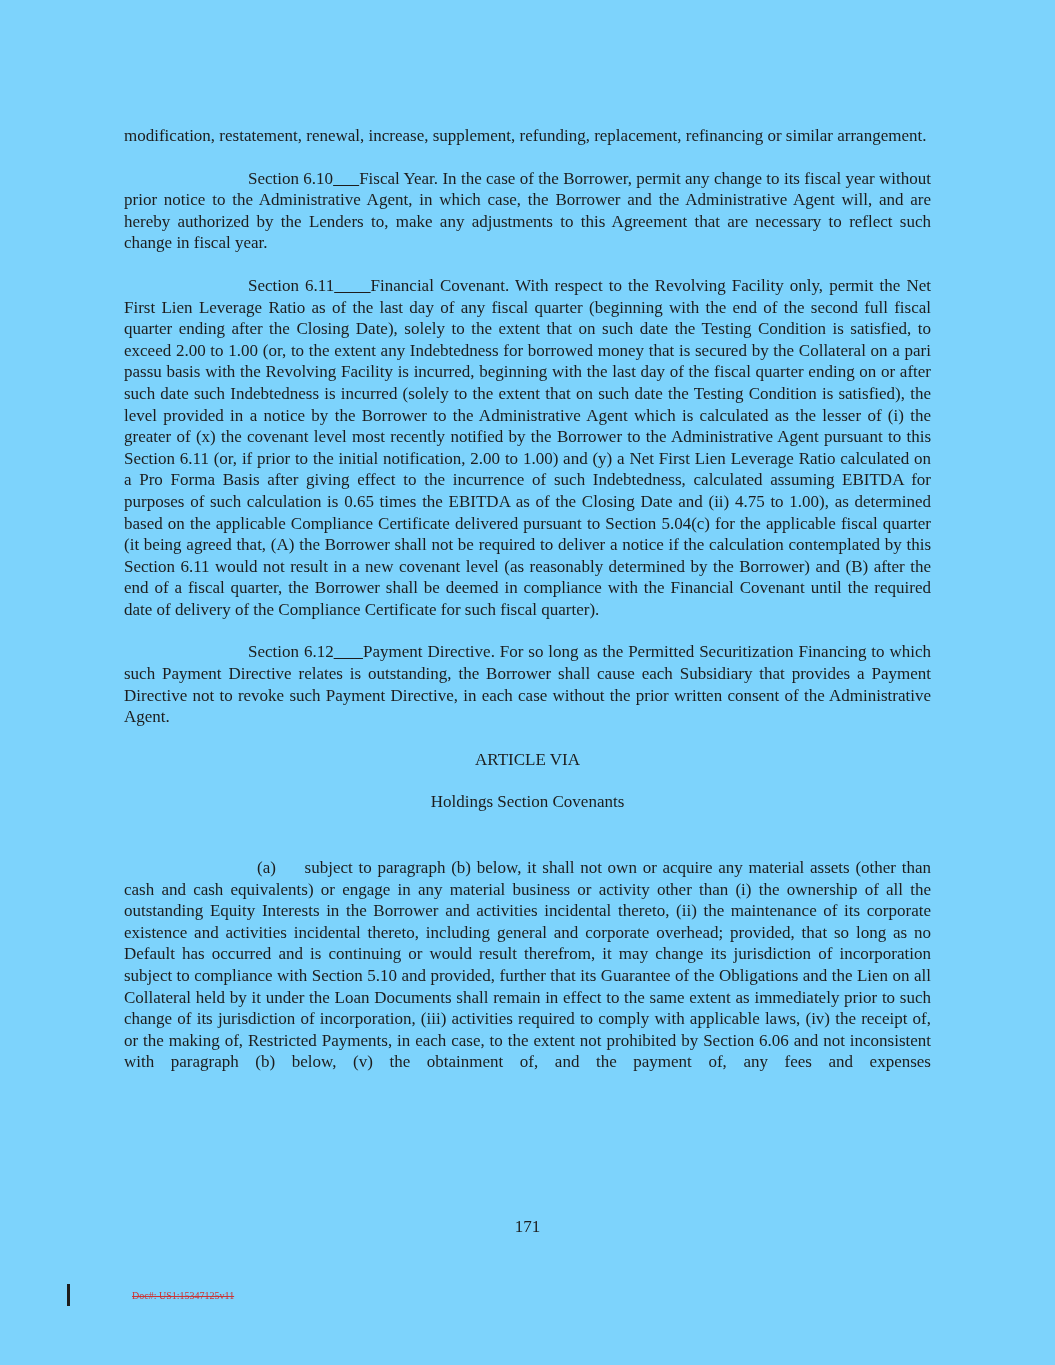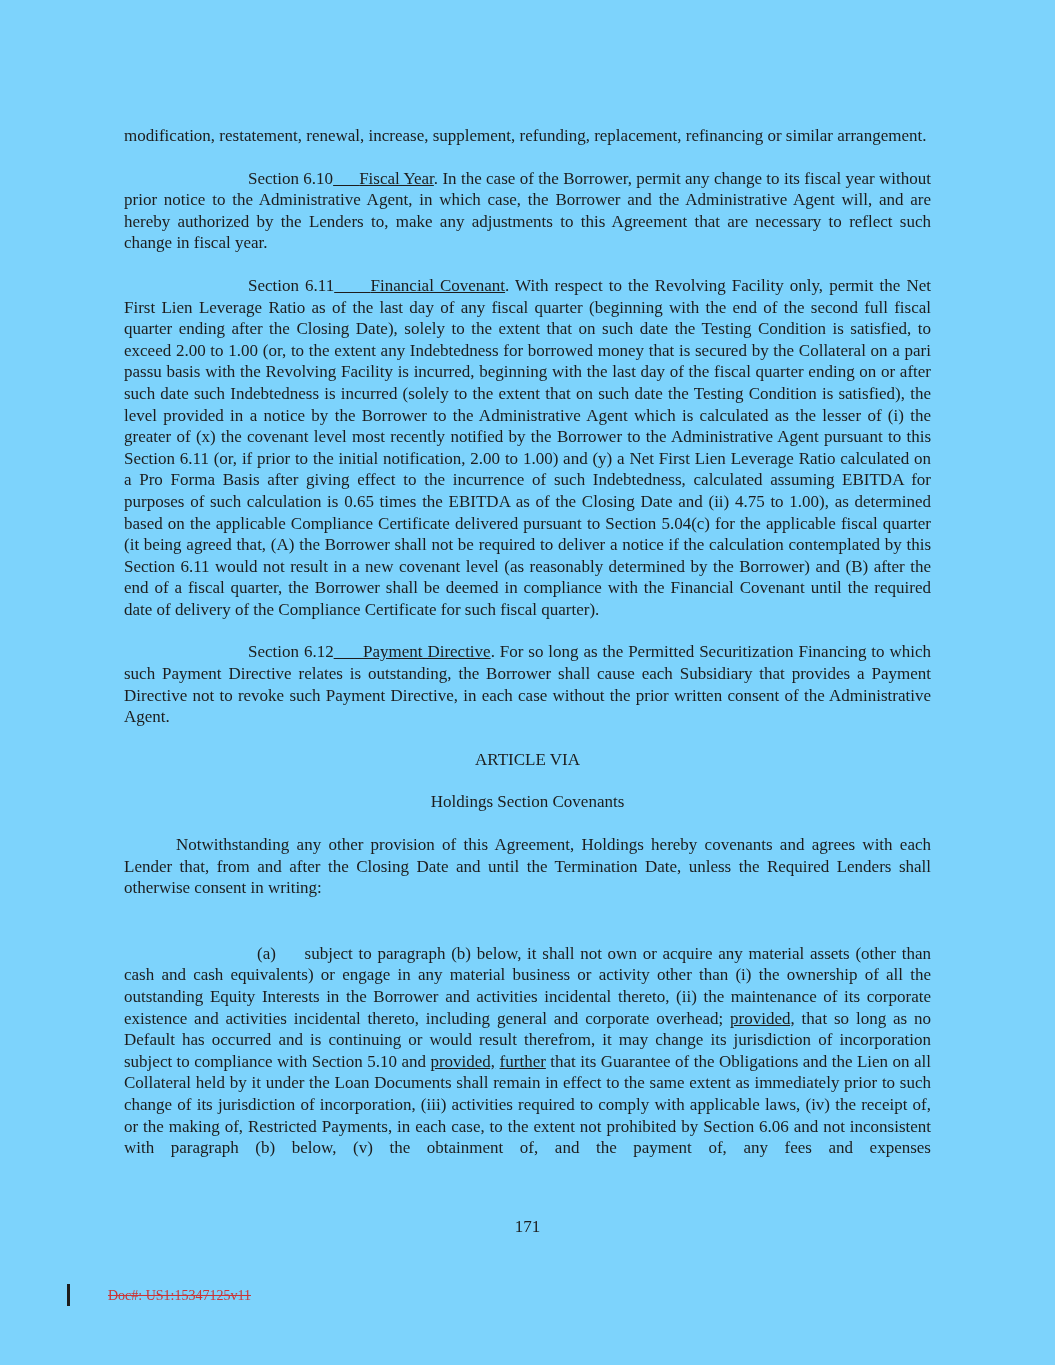--- a/index.html
+++ b/index.html
@@ -13,34 +13,34 @@
   }
   .page{position:absolute;inset:0;background:#7dd3fc;}
   .content{
     position:absolute;left:124px;top:125px;width:807px;
     font-size:17px;line-height:21.6px;text-align:justify;
   }
   p.para{margin:0 0 21px 0;padding:0;}
   p.section-para{text-indent:124px;}
   p.notwithstanding{text-indent:52px;}
   p.clause{text-indent:133px;text-align-last:justify;margin-top:44px;}
-  .u{text-decoration:underline;}
+  .u{}
   .tab-u{text-decoration:underline;white-space:pre;}
   .gap{white-space:pre;}
   h2.article-heading,h3.article-subheading{
     font-size:17px;font-weight:normal;text-align:left;text-align-last:center;
     margin:0 0 21px 0;padding:0;text-indent:0;
   }
   .page-number{
     position:absolute;left:0;top:1217px;width:100%;
     text-align:center;font-size:17px;color:#1d1d1d;
   }
   .doc-id{
-    position:absolute;left:108px;top:1288px;
-    font-size:14px;line-height:16px;
+    position:absolute;left:132px;top:1288px;
+    font-size:10px;line-height:16px;
     color:#cc3333;text-decoration:line-through;
     text-decoration-color:#cc3333;
   }
   .change-bar{
     position:absolute;left:67px;top:1284px;
     width:2.5px;height:22px;background:#1d1d1d;
   }
 </style>
 </head>
 <body>
@@ -54,21 +54,20 @@
     <p class="para section-para"><span>Section 6.10</span><span class="tab-u">&nbsp;&nbsp;&nbsp;&nbsp;&nbsp;&nbsp;</span><span class="u">Fiscal Year</span><span>. In the case of the Borrower, permit any change to its fiscal year without prior notice to the Administrative Agent, in which case, the Borrower and the Administrative Agent will, and are hereby authorized by the Lenders to, make any adjustments to this Agreement that are necessary to reflect such change in fiscal year.</span></p>
 
     <p class="para section-para"><span>Section 6.11</span><span class="tab-u">&nbsp;&nbsp;&nbsp;&nbsp;&nbsp;&nbsp;</span><span class="u">Financial Covenant</span><span>. With respect to the Revolving Facility only, permit the Net First Lien Leverage Ratio as of the last day of any fiscal quarter (beginning with the end of the second full fiscal quarter ending after the Closing Date), solely to the extent that on such date the Testing Condition is satisfied, to exceed 2.00 to 1.00 (or, to the extent any Indebtedness for borrowed money that is secured by the Collateral on a pari passu basis with the Revolving Facility is incurred, beginning with the last day of the fiscal quarter ending on or after such date such Indebtedness is incurred (solely to the extent that on such date the Testing Condition is satisfied), the level provided in a notice by the Borrower to the Administrative Agent which is calculated as the lesser of (i) the greater of (x) the covenant level most recently notified by the Borrower to the Administrative Agent pursuant to this Section 6.11 (or, if prior to the initial notification, 2.00 to 1.00) and (y) a Net First Lien Leverage Ratio calculated on a Pro Forma Basis after giving effect to the incurrence of such Indebtedness, calculated assuming EBITDA for purposes of such calculation is 0.65 times the EBITDA as of the Closing Date and (ii) 4.75 to 1.00), as determined based on the applicable Compliance Certificate delivered pursuant to Section 5.04(c) for the applicable fiscal quarter (it being agreed that, (A) the Borrower shall not be required to deliver a notice if the calculation contemplated by this Section 6.11 would not result in a new covenant level (as reasonably determined by the Borrower) and (B) after the end of a fiscal quarter, the Borrower shall be deemed in compliance with the Financial Covenant until the required date of delivery of the Compliance Certificate for such fiscal quarter).</span></p>
 
     <p class="para section-para"><span>Section 6.12</span><span class="tab-u">&nbsp;&nbsp;&nbsp;&nbsp;&nbsp;&nbsp;</span><span class="u">Payment Directive</span><span>. For so long as the Permitted Securitization Financing to which such Payment Directive relates is outstanding, the Borrower shall cause each Subsidiary that provides a Payment Directive not to revoke such Payment Directive, in each case without the prior written consent of the Administrative Agent.</span></p>
 
     <h2 class="article-heading">ARTICLE VIA</h2>
 
     <h3 class="article-subheading">Holdings Section Covenants</h3>
 
-    <p class="para notwithstanding">Notwithstanding any other provision of this Agreement, Holdings hereby covenants and agrees with each Lender that, from and after the Closing Date and until the Termination Date, unless the Required Lenders shall otherwise consent in writing:</p>
 
     <p class="para clause"><span>(a)</span><span class="gap">&nbsp;&nbsp;&nbsp;&nbsp;&nbsp;</span><span><span>subject to paragraph (b) below, it shall not own or acquire any material assets (other than cash and cash equivalents) or engage in any material business or activity other than (i) the ownership of all the outstanding Equity Interests in the Borrower and activities incidental thereto, (ii) the maintenance of its corporate existence and activities incidental thereto, including general and corporate overhead; </span><span class="u">provided,</span><span> that so long as no Default has occurred and is continuing or would result therefrom, it may change its jurisdiction of incorporation subject to compliance with Section 5.10 and </span><span class="u">provided,</span><span> </span><span class="u">further</span><span> that its Guarantee of the Obligations and the Lien on all Collateral held by it under the Loan Documents shall remain in effect to the same extent as immediately prior to such change of its jurisdiction of incorporation, (iii) activities required to comply with applicable laws, (iv) the receipt of, or the making of, Restricted Payments, in each case, to the extent not prohibited by Section 6.06 and not inconsistent with paragraph (b) below, (v) the obtainment of, and the payment of, any fees and expenses</span></span></p>
 
   </div>
 
   <div class="page-number">171</div>
 
   <div class="change-bar"></div>
 
   <div class="doc-id">Doc#: US1:15347125v11</div>

